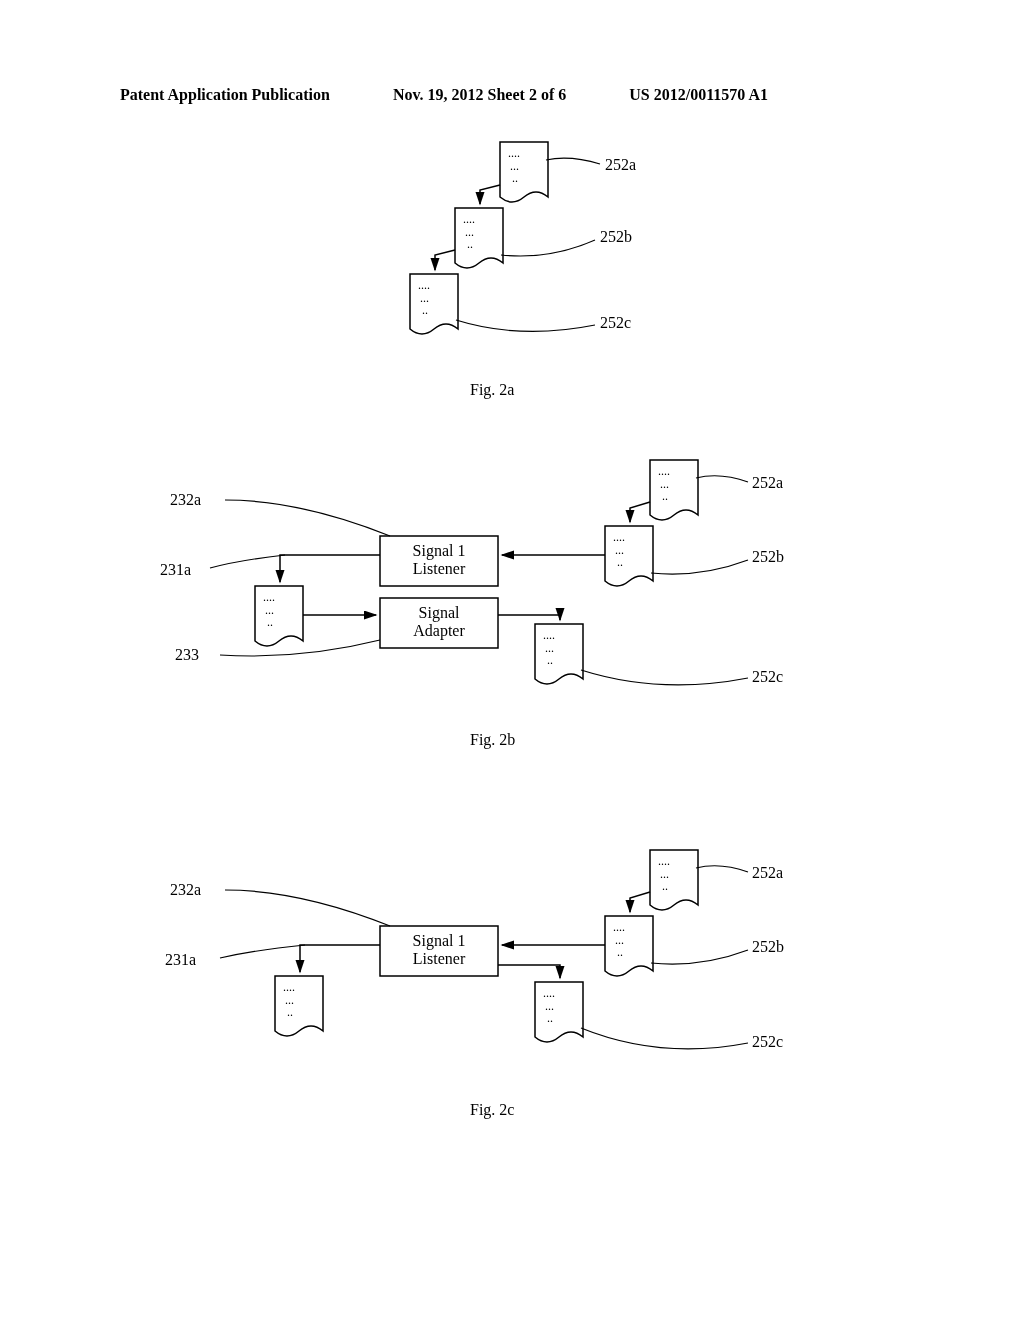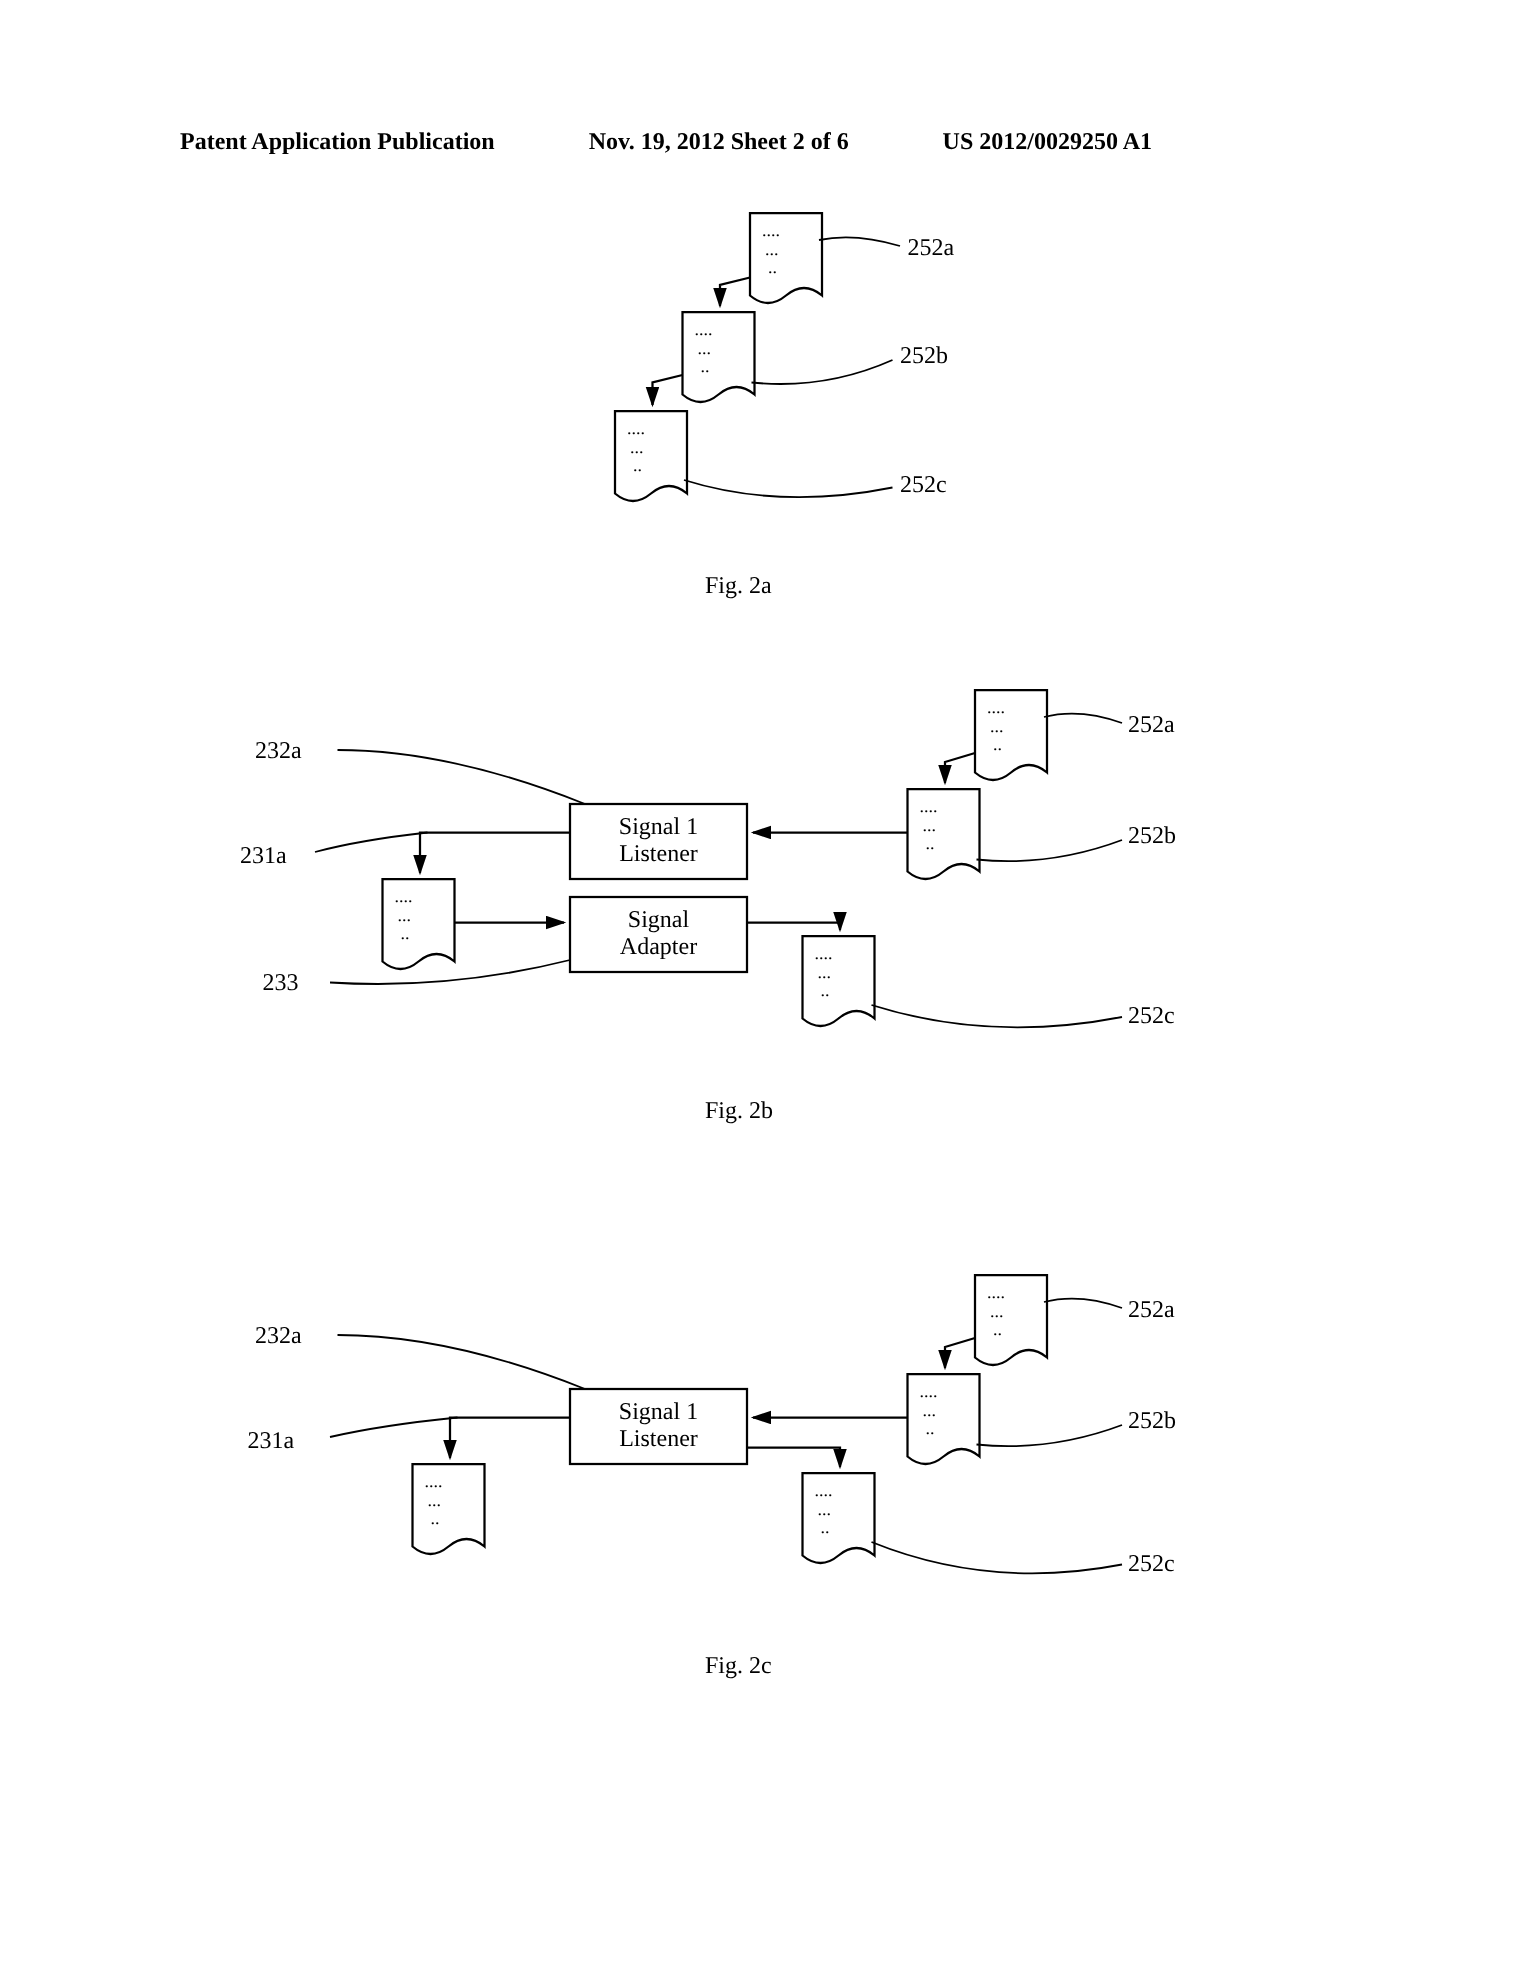--- a/index.html
+++ b/index.html
@@ -28,21 +28,21 @@
     top: 130px;
     left: 0;
   }
 </style>
 </head>
 <body>
 
 <div class="header">
   <span>Patent Application Publication</span>
   <span>Nov. 19, 2012   Sheet 2 of 6</span>
-  <span>US 2012/0029250 A1</span>
+  <span>US 2012/0011570 A1</span>
 </div>
 
 <div class="svg-wrap">
 <svg width="1024" height="1160" viewBox="0 0 1024 1160" xmlns="http://www.w3.org/2000/svg">
 <defs>
   <marker id="arrow" markerWidth="10" markerHeight="10" refX="8" refY="3" orient="auto" markerUnits="strokeWidth">
     <path d="M0,0 L0,6 L9,3 z" fill="#000"></path>
   </marker>
   <g id="doc">
     <path d="M0,0 L48,0 L48,55 Q36,45 24,55 Q12,65 0,55 Z" fill="#fff" stroke="#000" stroke-width="1.5"></path>

